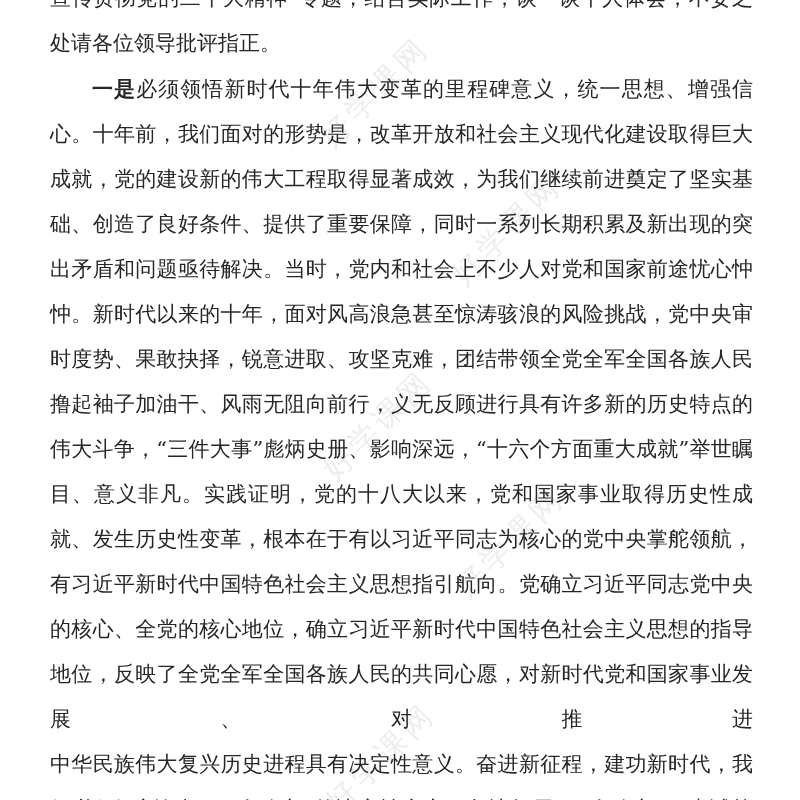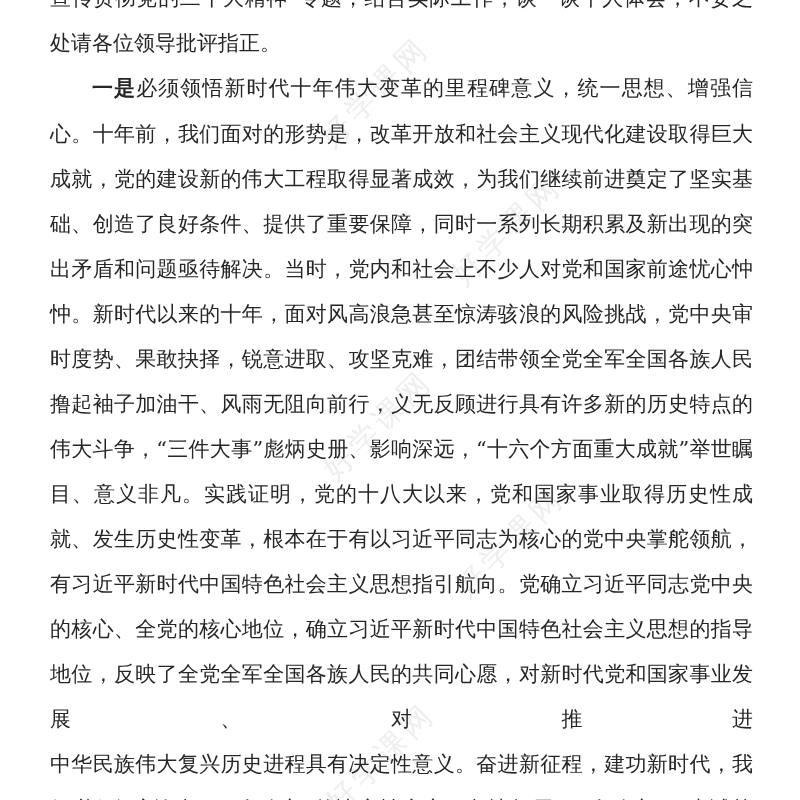--- a/index.html
+++ b/index.html
@@ -57,21 +57,20 @@
   }
   .para-point {
     text-indent: 2em;
     text-align-last: justify;   
   }
   .para-cont {
     margin-top: 32px;           
   }
   .lead-bold {
     font-weight: 700;
-    font-family: Liberation Mono, monospace;
   }
 </style>
 </head>
 <body>
 
 <div class="page">
 
   <div class="watermark-layer">
     <span class="wm wm1">好学课网</span>
     <span class="wm wm2">好学课网</span>

